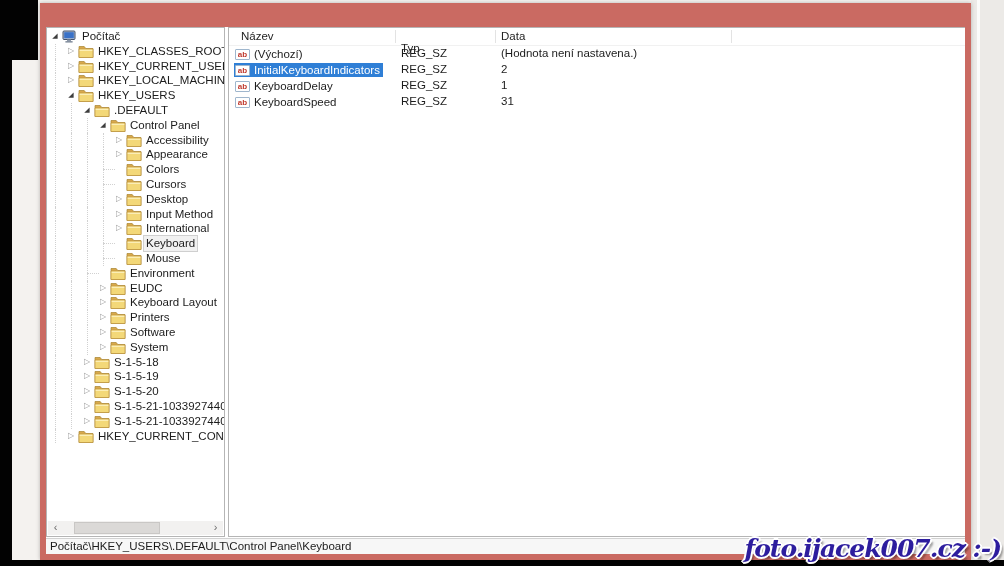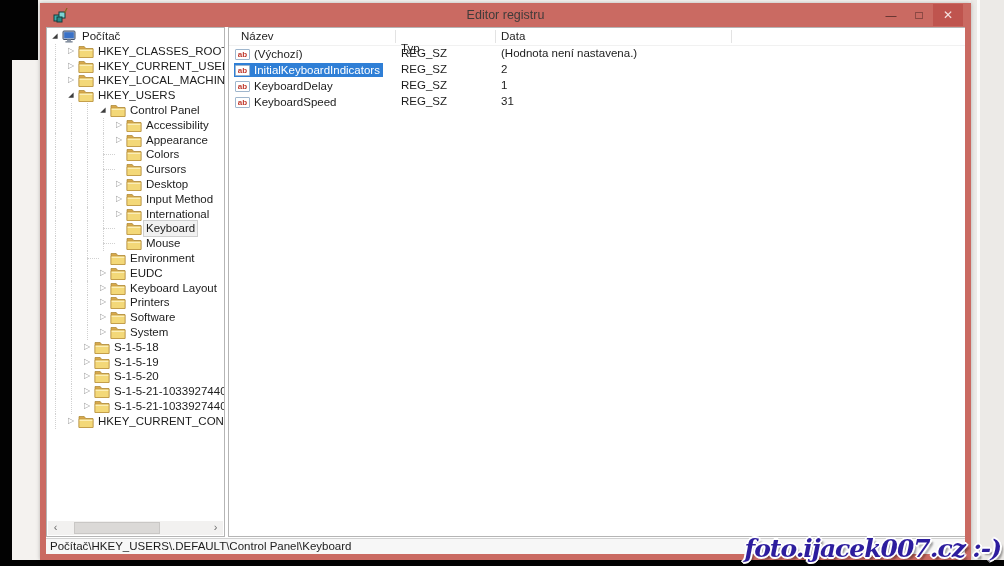--- a/index.html
+++ b/index.html
@@ -95,34 +95,20 @@
 </head>
 <body>
 
 <div class="abs desktop-strip"></div>
 <div class="abs black-left"></div>
 <div class="abs black-corner"></div>
 <div class="abs black-bottom"></div>
 
 <div class="abs window">
 
-  <div class="titlebar">
-    <svg class="app-icon" viewBox="0 0 17 17">
-      <rect x="2" y="8" width="6" height="6" fill="#3fb0ae" stroke="#143d3c" stroke-width="1"></rect>
-      <rect x="7" y="5" width="6" height="6" fill="#7fd4d2" stroke="#143d3c" stroke-width="1"></rect>
-      <rect x="5" y="10" width="5" height="5" fill="#2a8a88" stroke="#143d3c" stroke-width="1"></rect>
-      <path d="M12 6 L15 1 L13.5 5 Z" fill="#e8c94a" stroke="#6b5a10" stroke-width="0.6"></path>
-    </svg>
-    <div class="win-title">Editor registru</div>
-    <div class="win-controls">
-      <button class="ctrl min">—</button>
-      <button class="ctrl max">□</button>
-      <button class="ctrl close">✕</button>
-    </div>
-  </div>
 
   <div class="window-body">
 
     <div class="content">
       <div class="tree-pane">
         <div class="tree-inner">
             <div class="tree-row">
               <span class="expander expanded" style="left: 2px;">◢</span>
               <span class="tree-icon" style="left: 15px;"><svg viewBox="0 0 16 13" width="16" height="13">
                   <rect x="1" y="1" width="12" height="8.5" rx="1" fill="#aebbd0" stroke="#44526b"></rect>
@@ -164,20 +150,31 @@
             </div>
             <div class="tree-row">
               <span class="guide" style="left: 8px;"></span>
               <span class="expander expanded" style="left: 18px;">◢</span>
               <span class="tree-icon" style="left: 31px;"><svg viewBox="0 0 16 13" width="16" height="13">
                   <path d="M1 1.5h5.2l1.6 2H15v9H1z" fill="#d9a94c" stroke="#a8842f" stroke-width="0.7"></path>
                   <path d="M1 4h14v8.5H1z" fill="#f3d878" stroke="#bb9440" stroke-width="0.7"></path>
                   <path d="M1.7 4.7h12.6v1.3H1.7z" fill="#fbeeb6"></path>
                 </svg></span>
               <span class="tree-label" style="left: 49px;">HKEY_USERS</span>
+            </div>
+            <div class="tree-row">
+              <span class="guide" style="left: 8px;"></span>
+              <span class="guide" style="left: 24px;"></span>
+              <span class="expander expanded" style="left: 34px;">◢</span>
+              <span class="tree-icon" style="left: 47px;"><svg viewBox="0 0 16 13" width="16" height="13">
+                  <path d="M1 1.5h5.2l1.6 2H15v9H1z" fill="#d9a94c" stroke="#a8842f" stroke-width="0.7"></path>
+                  <path d="M1 4h14v8.5H1z" fill="#f3d878" stroke="#bb9440" stroke-width="0.7"></path>
+                  <path d="M1.7 4.7h12.6v1.3H1.7z" fill="#fbeeb6"></path>
+                </svg></span>
+              <span class="tree-label" style="left: 65px;">.DEFAULT</span>
             </div>
             <div class="tree-row">
               <span class="guide" style="left: 8px;"></span>
               <span class="guide" style="left: 24px;"></span>
               <span class="guide" style="left: 40px;"></span>
               <span class="expander expanded" style="left: 50px;">◢</span>
               <span class="tree-icon" style="left: 63px;"><svg viewBox="0 0 16 13" width="16" height="13">
                   <path d="M1 1.5h5.2l1.6 2H15v9H1z" fill="#d9a94c" stroke="#a8842f" stroke-width="0.7"></path>
                   <path d="M1 4h14v8.5H1z" fill="#f3d878" stroke="#bb9440" stroke-width="0.7"></path>
                   <path d="M1.7 4.7h12.6v1.3H1.7z" fill="#fbeeb6"></path>

